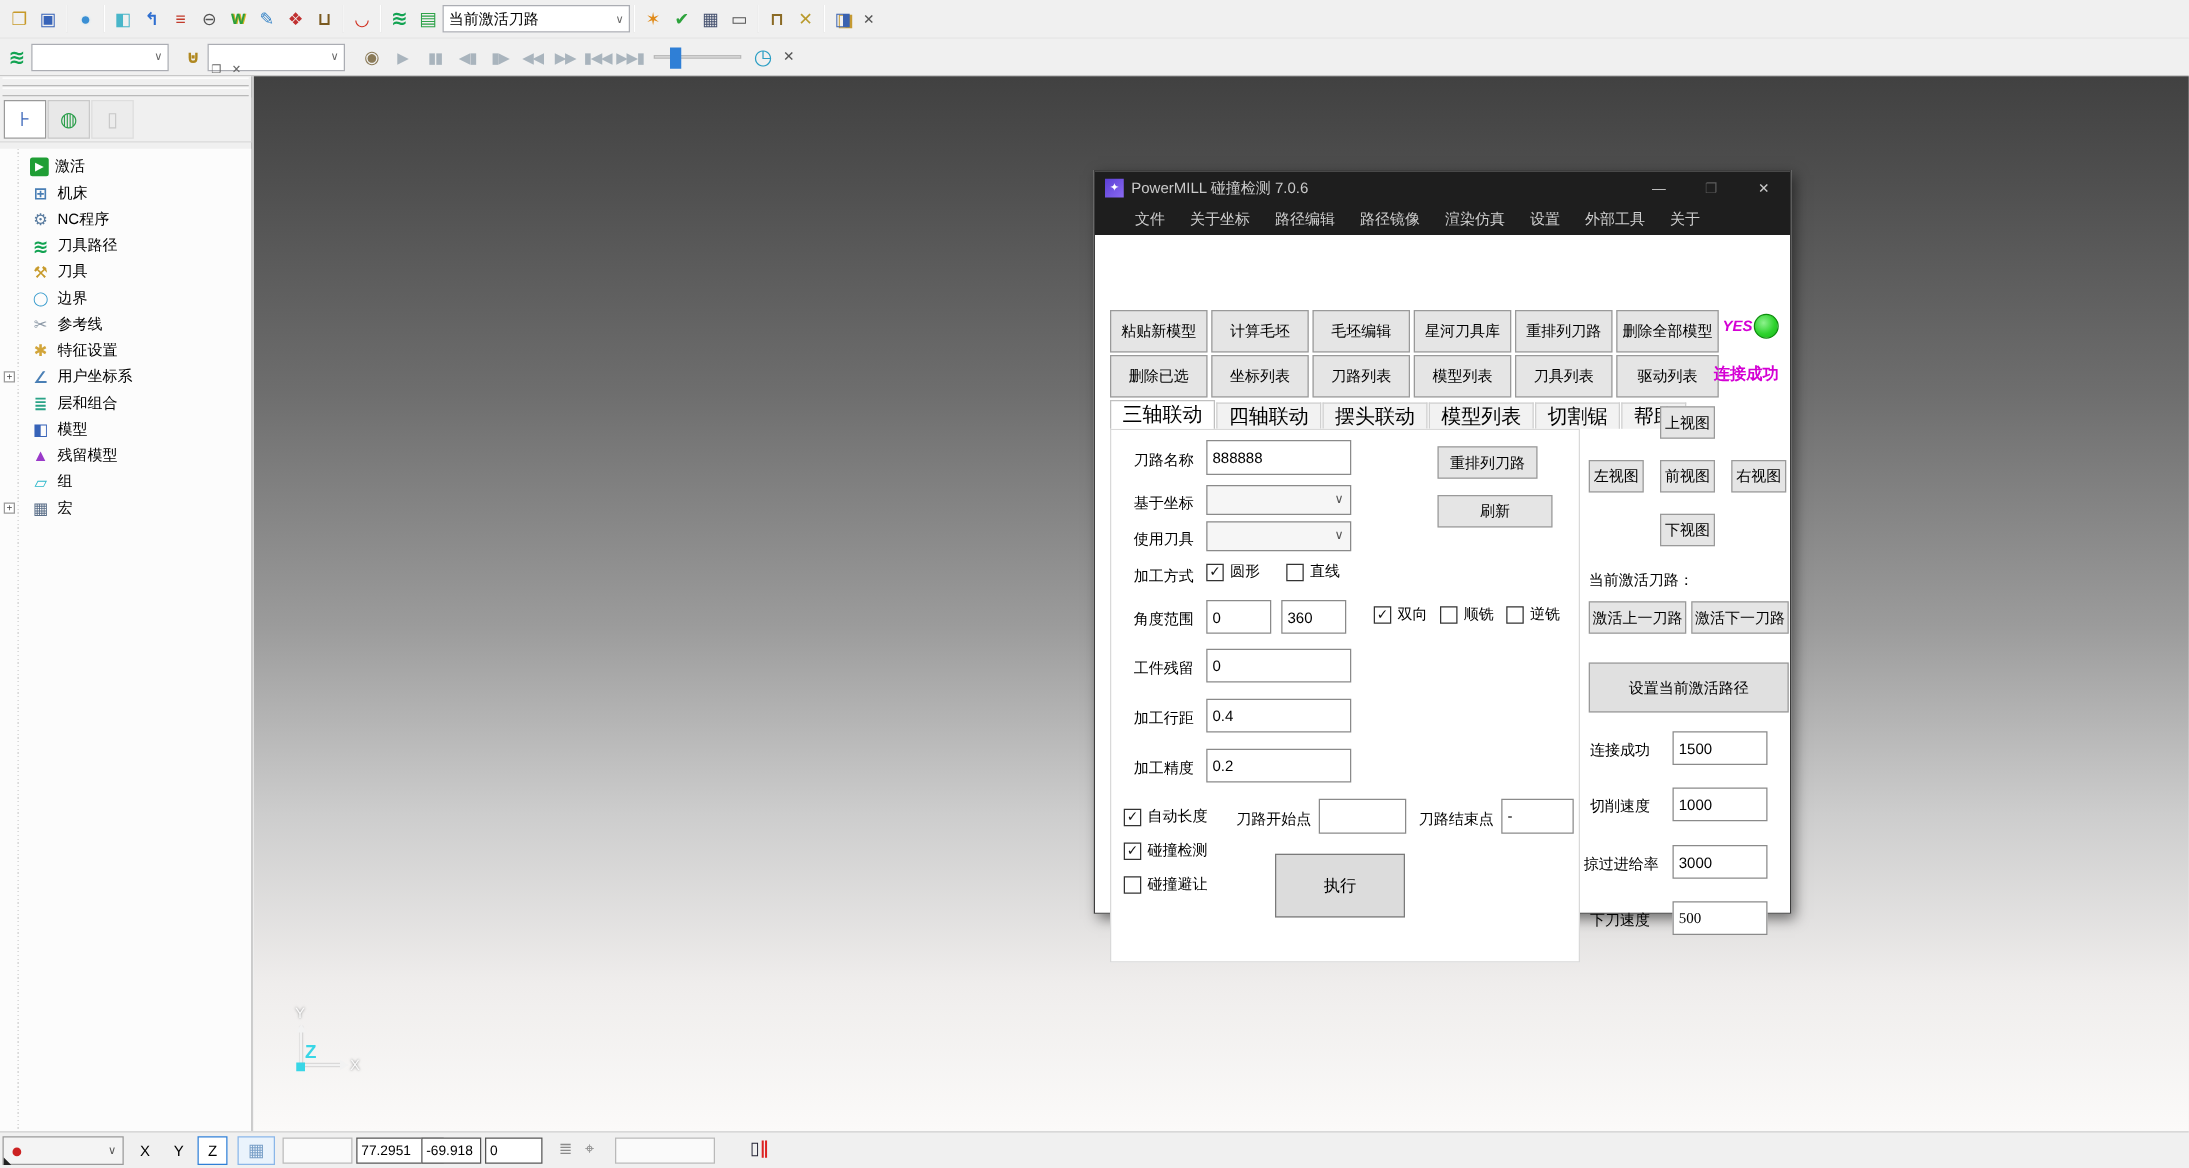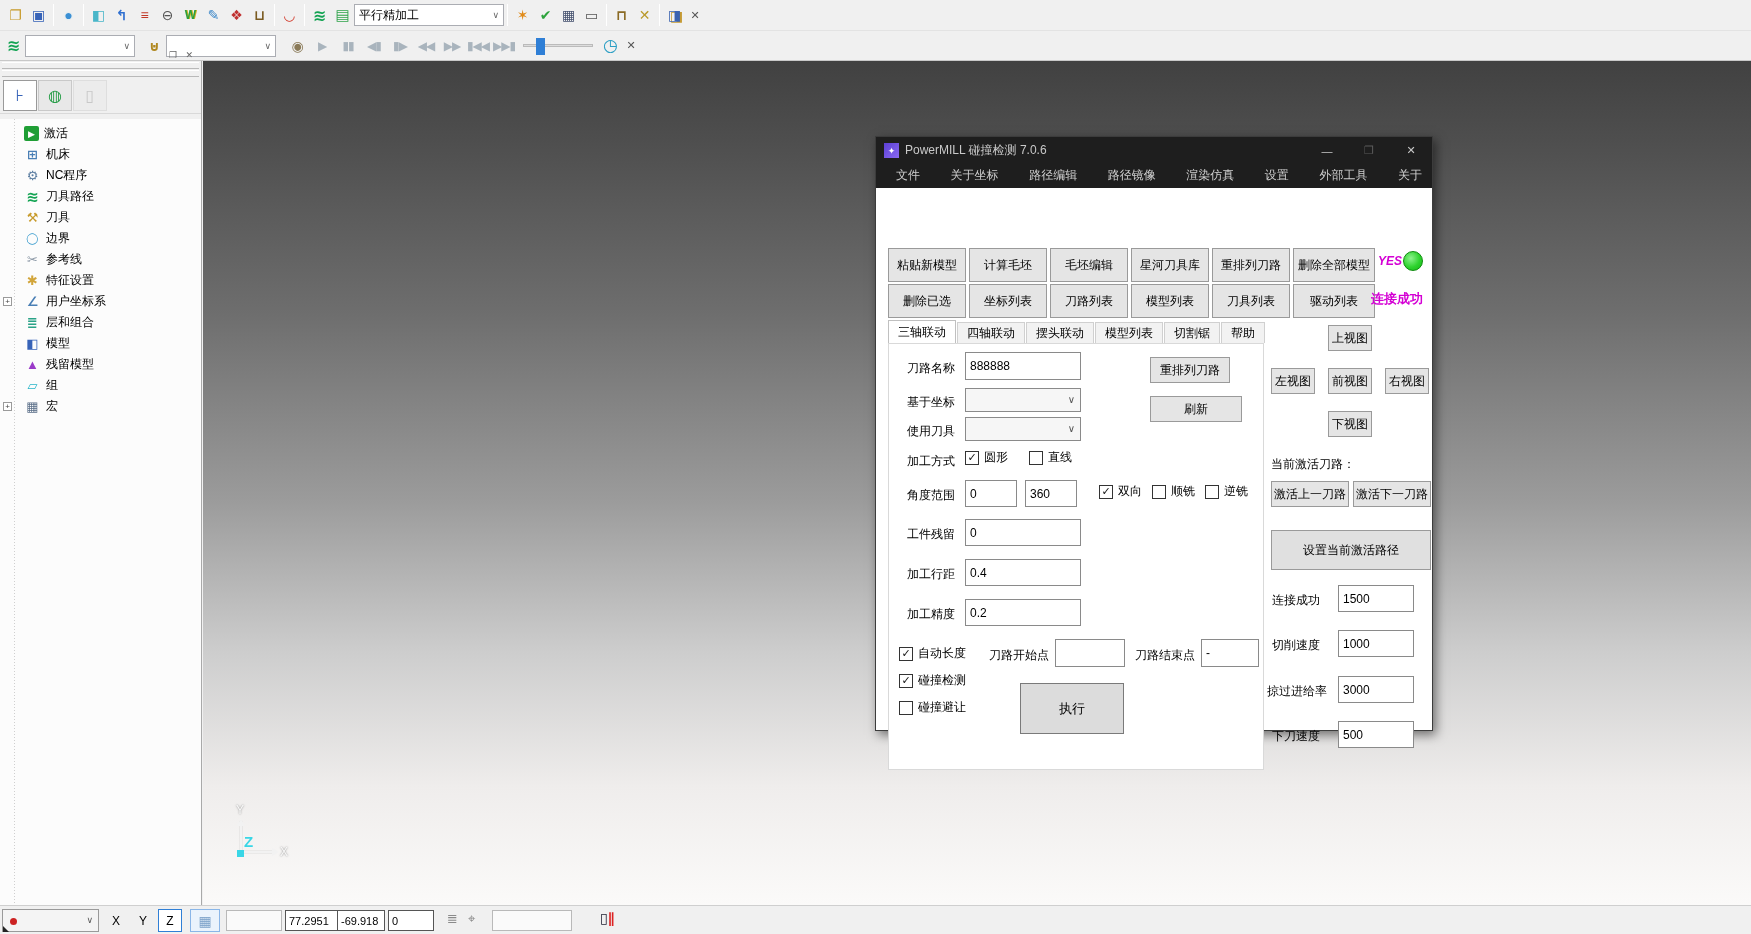--- a/index.html
+++ b/index.html
@@ -83,32 +83,32 @@
   .triad .ah-x { position:absolute; left:44px; top:41px; border:4px solid transparent; border-left:7px solid #f2f2f2; }
 
   
   .dialog { position:absolute; left:875px; top:136px; width:558px; height:595px; background:#fff; border:1px solid #3c3c3c; box-shadow:3px 4px 10px rgba(0,0,0,.5); }
   .dtitle { height:27px; background:#1e1e1e; display:flex; align-items:center; padding-left:8px; color:#c9c9c9; }
   .dtitle .appico { width:15px; height:15px; background:linear-gradient(135deg,#5b3fd4,#8a6af2); color:#fff; font-size:9px; display:flex; align-items:center; justify-content:center; margin-right:6px; }
   .dtitle .ttl { font-size:12px; }
   .winbtns { margin-left:auto; display:flex; height:100%; }
   .winbtn { width:42px; display:flex; align-items:center; justify-content:center; color:#c9c9c9; font-size:11px; }
   .winbtn.dim { color:#5d5d5d; }
-  .dmenu { height:24px; background:#1e1e1e; display:flex; align-items:center; padding-left:10px; border-bottom:1px solid #1e1e1e;justify-content:space-between; }
+  .dmenu { height:24px; background:#1e1e1e; display:flex; align-items:center; padding-left:22px; border-bottom:1px solid #1e1e1e; }
   .mitem { color:#cfcfcf; font-size:12px; padding:0 10px; height:100%; display:flex; align-items:center; }
   .dbody { position:absolute; top:51px; left:0; right:0; bottom:0; background:#fff; }
 
   .btn { background:#e5e5e5; border:1px solid #9a9a9a; font-size:12px; display:flex; align-items:center; justify-content:center; color:#000; cursor:default; }
   .rowbtn { position:absolute; width:78px; height:34px; }
   .yes { position:absolute; left:502px; top:66px; color:#d400d4; font-weight:bold; font-style:italic; font-size:12px; }
   .lamp { position:absolute; left:527px; top:63px; width:20px; height:20px; border-radius:50%; background:radial-gradient(circle at 38% 35%, #8df28d 0%, #2ed32e 55%, #17b417 100%); border:1px solid #0d8c0d; }
   .connected { position:absolute; left:495px; top:102px; color:#d400d4; font-weight:bold; font-size:13px; }
 
   .tabs { position:absolute; left:12px; top:134px; display:flex; }
-  .tab { height:21px; padding:0 9px; display:flex; align-items:center; font-size:12px; border:1px solid #d0d0d0; border-bottom:none; background:#f2f2f2; margin-right:1px; }
+  .tab { height:21px; padding:0 9px; display:flex; align-items:center; font-size:16px; border:1px solid #d0d0d0; border-bottom:none; background:#f2f2f2; margin-right:1px; }
   .tab.active { background:#fff; position:relative; height:23px; top:-2px; border-color:#c0c0c0; z-index:2; }
   .panel { position:absolute; left:12px; top:155px; width:376px; height:427px; border:1px solid #d9d9d9; background:#fff; }
 
   .flabel { position:absolute; font-size:12px; color:#000; }
   .tinput { position:absolute; border:1px solid #8a8a8a; background:#fff; font-size:12px; padding:0 4px; font-family:"Liberation Sans","DejaVu Sans",sans-serif; }
   .fcombo { position:absolute; height:24px; background:#f6f6f6; border:1px solid #8a8a8a; }
   .fcombo .chev { position:absolute; right:5px; top:5px; color:#555; font-size:10px; }
   .cbrow { position:absolute; display:flex; align-items:center; gap:5px; font-size:12px; }
   .cbox { width:14px; height:14px; border:1px solid #333; background:#fff; display:flex; align-items:center; justify-content:center; font-size:11px; color:#111; flex:none; }
   .cbox::before{ content:""; } .cbox.checked::before{ content:"✓"; font-weight:bold; }
@@ -155,21 +155,21 @@
     <span class="ti g-collide" data-name="collision-icon"></span>
     <span class="ti g-pencil" data-name="pencil-icon"></span>
     <span class="ti g-points" data-name="points-icon"></span>
     <span class="ti g-toolholder" data-name="tool-holder-icon"></span>
     <span class="sep" data-name="toolbar-separator"></span>
     <span class="ti g-toolarc" data-name="tool-arc-icon"></span>
     <span class="sep" data-name="toolbar-separator"></span>
     <span class="ti g-ribbon" data-name="toolpath-ribbon-icon"></span>
     <span class="ti g-list" data-name="strategy-list-icon"></span>
     <div class="combo" style="width:150px" data-name="strategy-preset-dropdown">
-      <span data-name="strategy-preset-value">平行精加工</span>
+      <span data-name="strategy-preset-value">当前激活刀路</span>
       <span class="chev" data-name="chevron-down-icon">∨</span>
     </div>
     <span class="sep" data-name="toolbar-separator"></span>
     <span class="ti g-starttool" data-name="tool-star-icon"></span>
     <span class="ti g-checktool" data-name="tool-check-icon"></span>
     <span class="ti g-calc" data-name="calculator-icon"></span>
     <span class="ti g-ruler" data-name="ruler-icon"></span>
     <span class="sep" data-name="toolbar-separator"></span>
     <span class="ti g-twotools" data-name="two-tools-icon"></span>
     <span class="ti g-arrows" data-name="cross-arrows-icon"></span>
@@ -431,21 +431,21 @@
 
       <div class="btn bigbtn" style="position:absolute;left:395px;top:342px;width:160px;height:40px" data-name="set-active-path-button">设置当前激活路径</div>
 
       <span class="speed-label" style="left:396px;top:404px" data-name="spindle-speed-label">连接成功</span>
       <input class="tinput speed-input" style="left: 462px; top: 397px;" data-name="spindle-speed-input" value="1500">
       <span class="speed-label" style="left:396px;top:449px" data-name="cutting-speed-label">切削速度</span>
       <input class="tinput speed-input" style="left: 462px; top: 442px;" data-name="cutting-speed-input" value="1000">
       <span class="speed-label" style="left:391px;top:495px" data-name="skim-feed-label">掠过进给率</span>
       <input class="tinput speed-input" style="left: 462px; top: 488px;" data-name="skim-feed-input" value="3000">
       <span class="speed-label" style="left:396px;top:540px" data-name="plunge-speed-label">下刀速度</span>
-      <input class="tinput speed-input" style="left: 462px; top: 533px;" data-name="plunge-speed-input" value="500">
+      <input class="tinput speed-input" style="left: 462px; top: 533px; font-family: Liberation Serif, serif;" data-name="plunge-speed-input" value="500">
     </div>
   </div>
 
   <div class="statusbar" data-name="status-bar">
     <div class="sb-combo" data-name="workplane-dropdown">
       <span class="dot" data-name="red-dot-icon"></span>
       <span class="chev" data-name="chevron-down-icon">∨</span>
     </div>
     <div class="sb-corner" data-name="resize-grip"></div>
     <div class="axisbtn" style="left:104px" data-name="axis-x-button">X</div>

